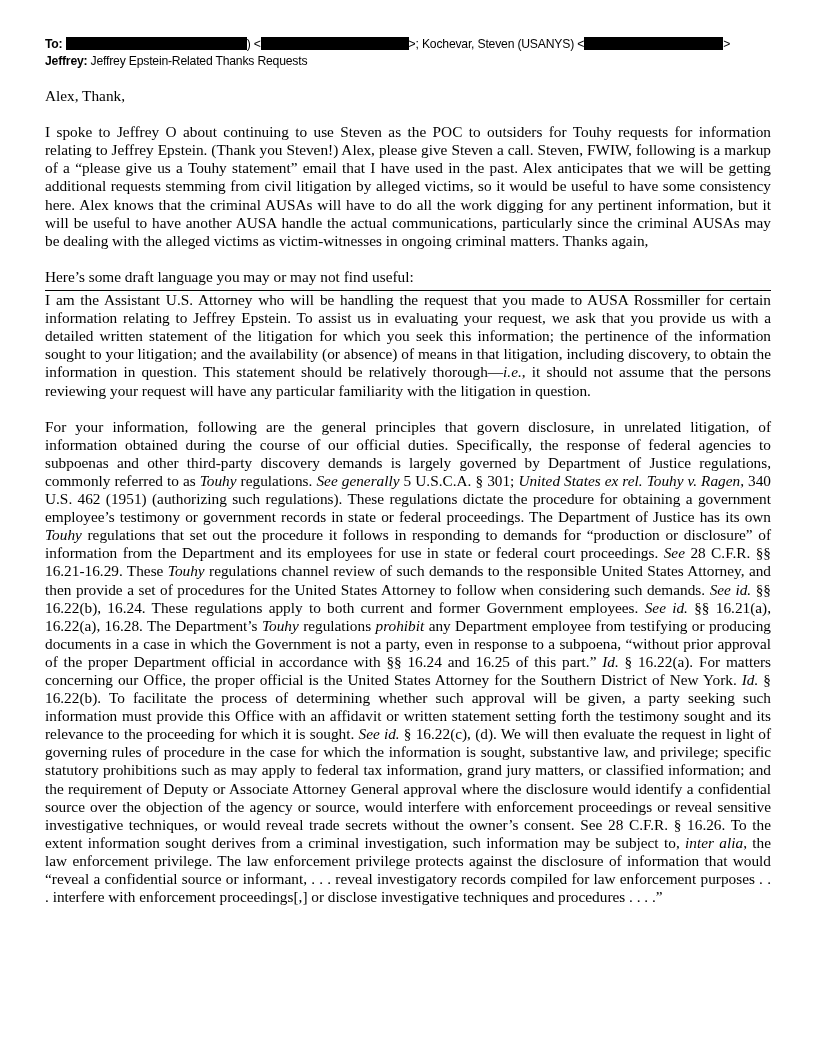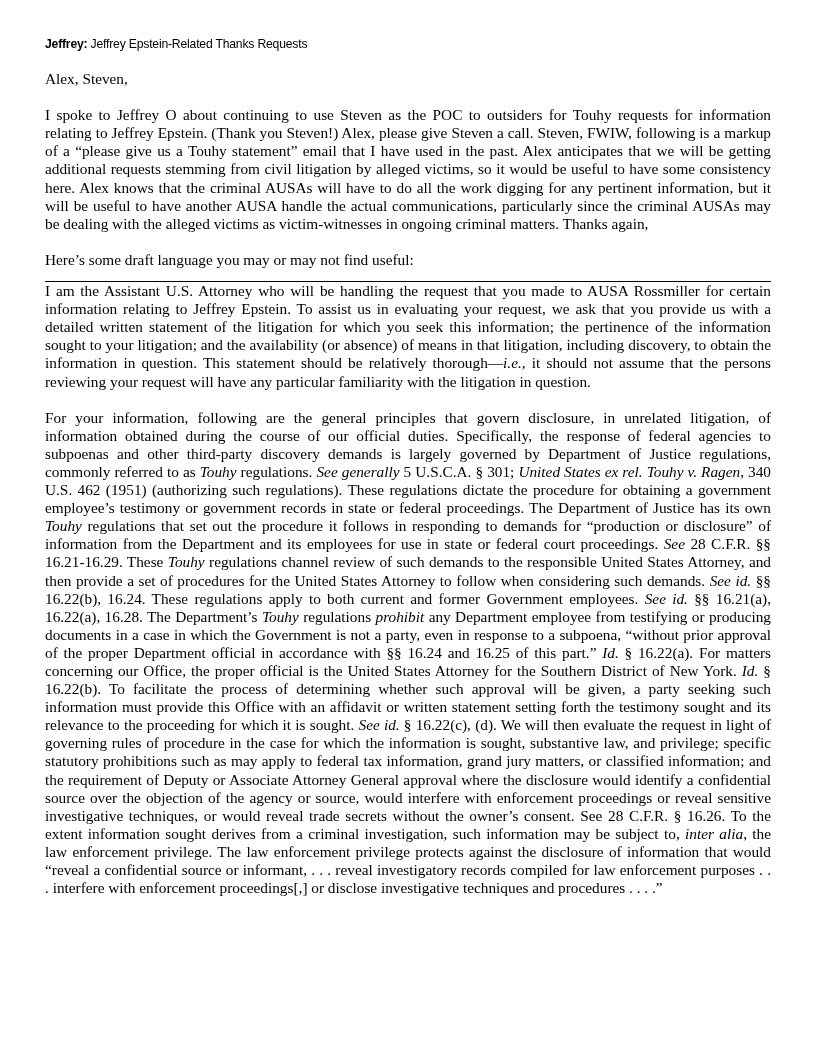--- a/index.html
+++ b/index.html
@@ -4,31 +4,35 @@
   <style>
     html, body { margin: 0; padding: 0; background: #ffffff; }
     body { width: 816px; height: 1056px; position: relative; overflow: hidden; color: #000; }
     .page { position: absolute; left: 45px; top: 36px; width: 726px; }
     .hdr { font-family: "Liberation Sans", sans-serif; font-size: 12.2px; line-height: 17px; white-space: nowrap; letter-spacing: -0.2px; }
     .hdr b { font-weight: bold; }
     .redact { display: inline-block; background: #000; height: 13px; vertical-align: -2px; }
     .body { font-family: "Liberation Serif", serif; font-size: 15.3px; line-height: 18.1px; text-align: justify; margin-top: 17px; }
     .body p { margin: 0 0 18.1px 0; }
     .body p.tight { margin-bottom: 0; }
-    .sep { border-bottom: 1.3px solid #000; margin: 0; padding-bottom: 12px; }
+    .sep { border-bottom: 1.3px solid #000; margin: 0; padding-bottom: 4px; }
     i { font-style: italic; }
   </style>
 </head>
 <body>
 
 <div class="page">
   <div class="hdr">
+    <b>To:</b>
+    <span class="redact" style="width:181px"></span><span>)</span><span> &lt;</span><span class="redact" style="width:148px"></span><span>&gt;; Kochevar, Steven (USANYS) &lt;</span><span class="redact" style="width:139px"></span><span>&gt;</span>
+  </div>
+  <div class="hdr">
     <b>Jeffrey:</b><span> Jeffrey Epstein-Related Thanks Requests</span>
   </div>
 
   <div class="body">
-    <p>Alex, Steven,</p>
+    <p>Alex, Thank,</p>
     <p>I spoke to Jeffrey O about continuing to use Steven as the POC to outsiders for Touhy requests for information relating to Jeffrey Epstein. (Thank you Steven!) Alex, please give Steven a call. Steven, FWIW, following is a markup of a “please give us a Touhy statement” email that I have used in the past. Alex anticipates that we will be getting additional requests stemming from civil litigation by alleged victims, so it would be useful to have some consistency here. Alex knows that the criminal AUSAs will have to do all the work digging for any pertinent information, but it will be useful to have another AUSA handle the actual communications, particularly since the criminal AUSAs may be dealing with the alleged victims as victim-witnesses in ongoing criminal matters. Thanks again,</p>
     <p class="tight sep">Here’s some draft language you may or may not find useful:</p>
     <p><span>I am the Assistant U.S. Attorney who will be handling the request that you made to AUSA Rossmiller for certain information relating to Jeffrey Epstein. To assist us in evaluating your request, we ask that you provide us with a detailed written statement of the litigation for which you seek this information; the pertinence of the information sought to your litigation; and the availability (or absence) of means in that litigation, including discovery, to obtain the information in question. This statement should be relatively thorough—</span><i>i.e.</i><span>, it should not assume that the persons reviewing your request will have any particular familiarity with the litigation in question.</span></p>
     <p class="tight" id="p2"><span>For your information, following are the general principles that govern disclosure, in unrelated litigation, of information obtained during the course of our official duties. Specifically, the response of federal agencies to subpoenas and other third-party discovery demands is largely governed by Department of Justice regulations, commonly referred to as </span><i>Touhy</i><span> regulations. </span><i>See generally</i><span> 5 U.S.C.A. § 301; </span><i>United States ex rel. Touhy v. Ragen</i><span>, 340 U.S. 462 (1951) (authorizing such regulations). These regulations dictate the procedure for obtaining a government employee’s testimony or government records in state or federal proceedings. The Department of Justice has its own </span><i>Touhy</i><span> regulations that set out the procedure it follows in responding to demands for “production or disclosure” of information from the Department and its employees for use in state or federal court proceedings. </span><i>See</i><span> 28 C.F.R. §§ 16.21-16.29. These </span><i>Touhy</i><span> regulations channel review of such demands to the responsible United States Attorney, and then provide a set of procedures for the United States Attorney to follow when considering such demands. </span><i>See id.</i><span> §§ 16.22(b), 16.24. These regulations apply to both current and former Government employees. </span><i>See id.</i><span> §§ 16.21(a), 16.22(a), 16.28. The Department’s </span><i>Touhy</i><span> regulations </span><i>prohibit</i><span> any Department employee from testifying or producing documents in a case in which the Government is not a party, even in response to a subpoena, “without prior approval of the proper Department official in accordance with §§ 16.24 and 16.25 of this part.” </span><i>Id.</i><span> § 16.22(a). For matters concerning our Office, the proper official is the United States Attorney for the Southern District of New York. </span><i>Id.</i><span> § 16.22(b). To facilitate the process of determining whether such approval will be given, a party seeking such information must provide this Office with an affidavit or written statement setting forth the testimony sought and its relevance to the proceeding for which it is sought. </span><i>See id.</i><span> § 16.22(c), (d). We will then evaluate the request in light of governing rules of procedure in the case for which the information is sought, substantive law, and privilege; specific statutory prohibitions such as may apply to federal tax information, grand jury matters, or classified information; and the requirement of Deputy or Associate Attorney General approval where the disclosure would identify a confidential source over the objection of the agency or source, would interfere with enforcement proceedings or reveal sensitive investigative techniques, or would reveal trade secrets without the owner’s consent. See 28 C.F.R. § 16.26. To the extent information sought derives from a criminal investigation, such information may be subject to, </span><i>inter alia</i><span>, the law enforcement privilege. The law enforcement privilege protects against the disclosure of information that would “reveal a confidential source or informant, . . . reveal investigatory records compiled for law enforcement purposes . . . interfere with enforcement proceedings[,] or disclose investigative techniques and procedures . . . .”</span></p>
   </div>
 </div>
 
 </body></html>

